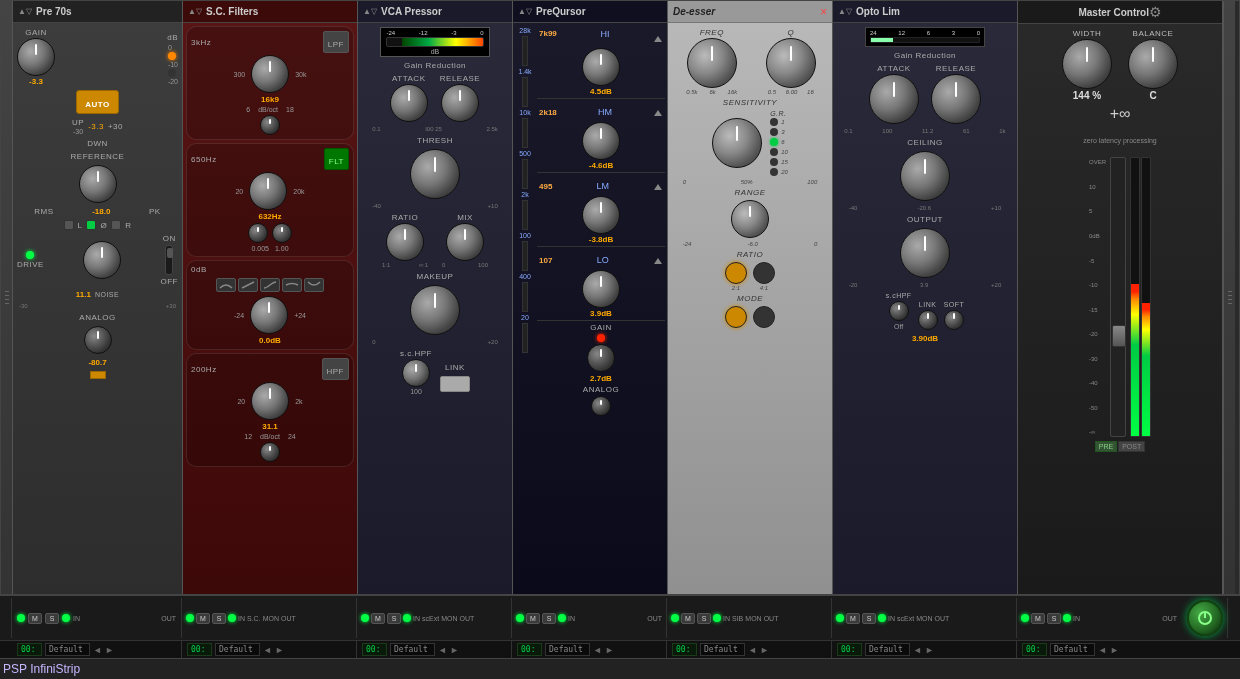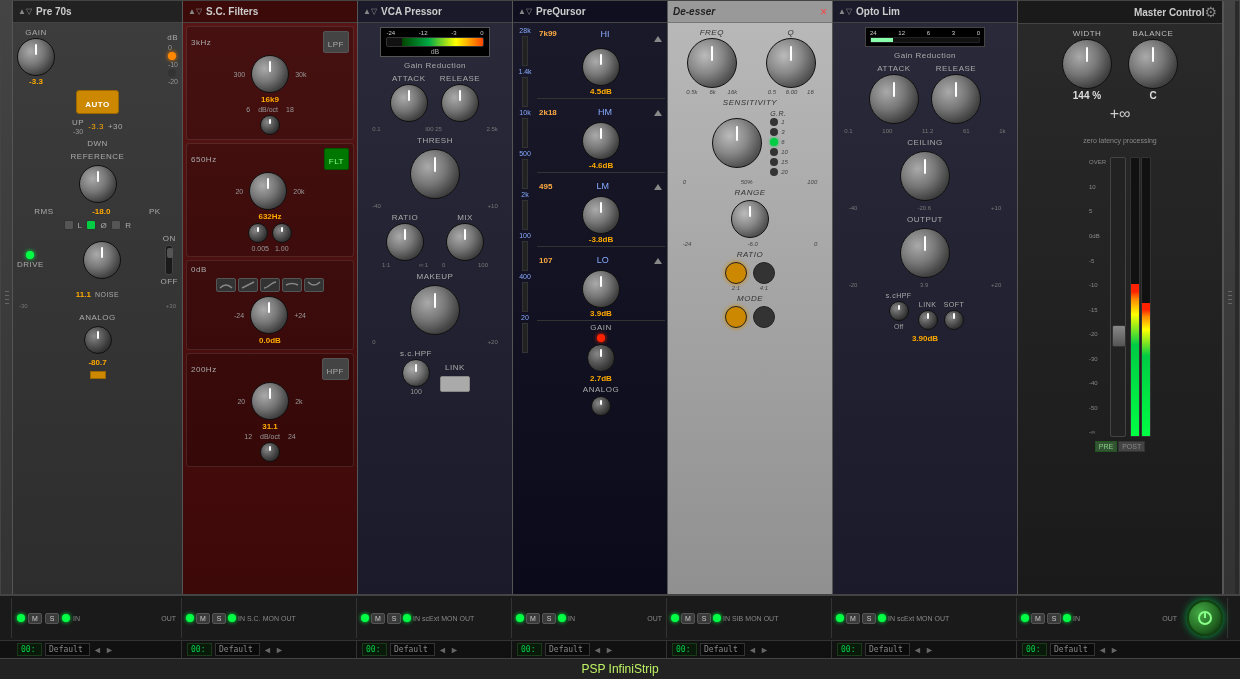--- a/index.html
+++ b/index.html
@@ -146,23 +146,23 @@
     .master-ctrl { width: 205px; background: linear-gradient(180deg, #2a2a2a 0%, #1a1a1a 100%); }
 
     .bottom-label {
       color: #888;
       font-size: 7px;
     }
 
     
     .app-footer {
       background: #222;
-      text-align: center;
+      text-align: left;
       padding: 3px;
-      color: #bef264;
+      color: #c4b5fd;
       font-size: 12px;
       border-top: 1px solid #444;
     }
 
     
     .gr-meter {
       background: #000;
       border: 1px solid #555;
       width: 110px;
       height: 30px;
@@ -171,21 +171,21 @@
       align-items: center;
       justify-content: center;
     }
 
     
     .sc-header { background: #3d0a0a; }
     
     .filter-band {
       background: rgba(0,0,0,0.2);
       border: 1px solid rgba(255,255,255,0.1);
-      border-radius: 3px;
+      border-radius: 10px;
       padding: 4px;
       display: flex;
       flex-direction: column;
       align-items: center;
       gap: 2px;
       width: 100%;
     }
 
     .knob-col {
       display: flex;
@@ -978,21 +978,21 @@
             <span class="label" style="font-size:7px;">SOFT</span>
             <div class="knob knob-tiny"></div>
           </div>
         </div>
 
         <span class="value-display">3.90dB</span>
       </div>
     </div>
 
     <div class="module master-ctrl">
-      <div class="module-header" style="background:#1a1a1a; justify-content:flex-end;">
+      <div class="module-header" style="background:#1a1a1a; justify-content:center;">
         <span class="module-title">Master Control</span>
         <span class="gear-icon">⚙</span>
       </div>
       <div class="module-content" style="flex-direction:row; padding:5px 4px; gap:4px; align-items:flex-start;">
 
         <div style="display:flex; flex-direction:column; align-items:center; gap:4px; flex:1;">
           <div class="master-knobs">
             <div class="knob-col">
               <span class="label" style="color:#bbb;">WIDTH</span>
               <div class="knob knob-large knob-silver"></div>

